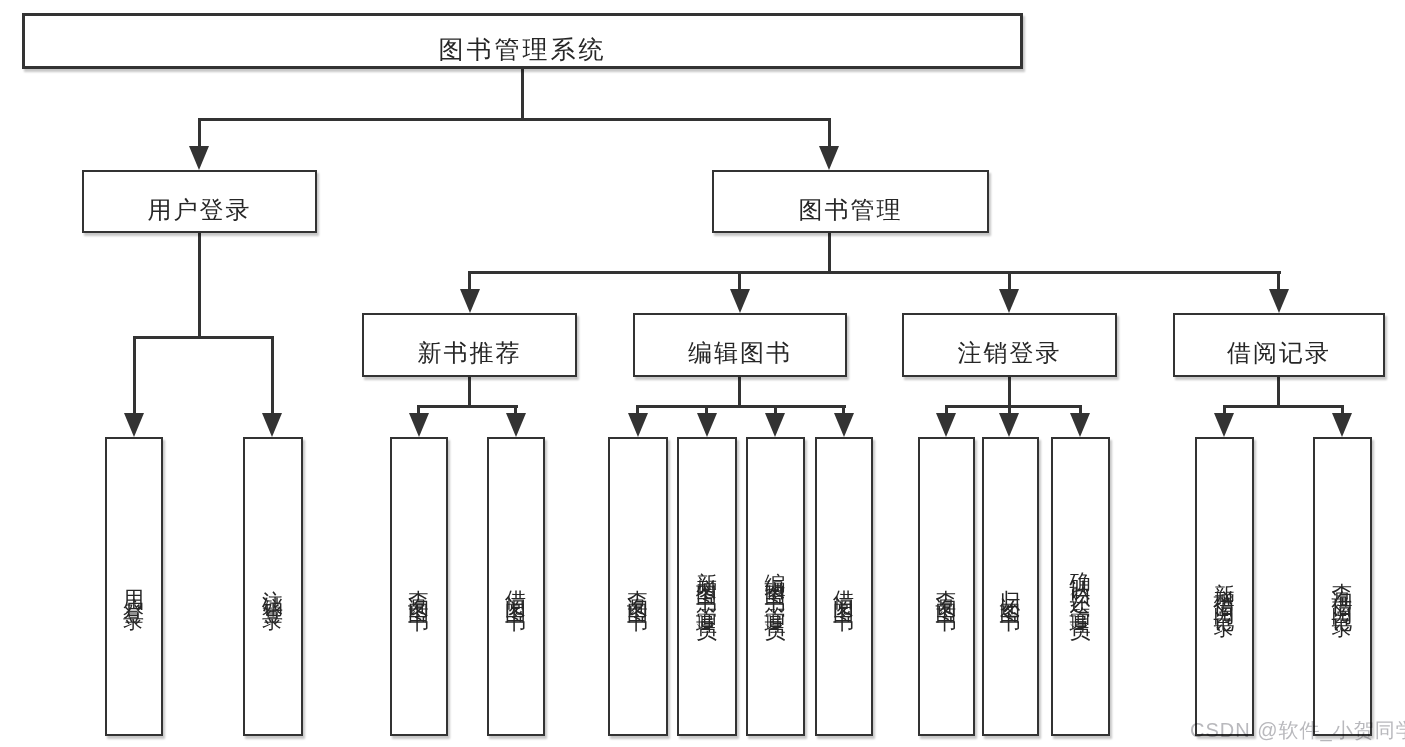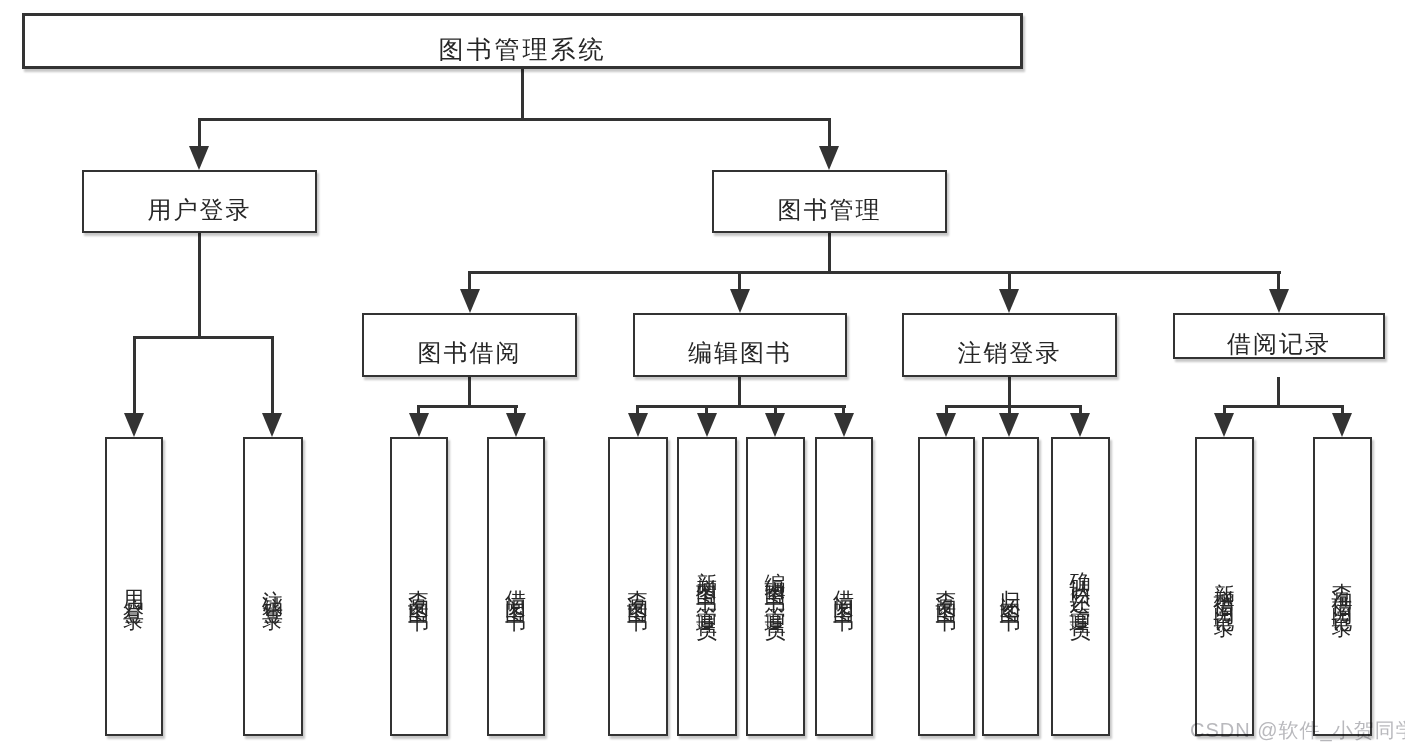--- a/index.html
+++ b/index.html
@@ -101,34 +101,34 @@
   <div class="ln" style="left:1341px;top:405px;width:3px;height:10px"></div>
   <div class="arr" style="left:1332px;top:413px"></div>
 
   <div class="box root" style="left:22px;top:13px;width:1001px;height:56px">
     <span class="hlabel">图书管理系统</span>
   </div>
 
   <div class="box l2" style="left:82px;top:170px;width:235px;height:63px">
     <span class="hlabel">用户登录</span>
   </div>
-  <div class="box l2" style="left:712px;top:170px;width:235px;height:63px">
+  <div class="box l2" style="left:712px;top:170px;width:277px;height:63px">
     <span class="hlabel">图书管理</span>
   </div>
 
   <div class="box l3" style="left:362px;top:313px;width:215px;height:64px">
-    <span class="hlabel">图书借阅</span>
+    <span class="hlabel">新书推荐</span>
   </div>
   <div class="box l3" style="left:633px;top:313px;width:214px;height:64px">
     <span class="hlabel">编辑图书</span>
   </div>
   <div class="box l3" style="left:902px;top:313px;width:215px;height:64px">
     <span class="hlabel">注销登录</span>
   </div>
-  <div class="box l3" style="left:1173px;top:313px;width:212px;height:46px">
+  <div class="box l3" style="left:1173px;top:313px;width:212px;height:64px">
     <span class="hlabel">借阅记录</span>
   </div>
 
   <div class="box" style="left:105px;top:437px;width:58px;height:299px">
     <span class="vlabel">用户登录</span>
   </div>
   <div class="box" style="left:243px;top:437px;width:60px;height:299px">
     <span class="vlabel">注销登录</span>
   </div>
 

